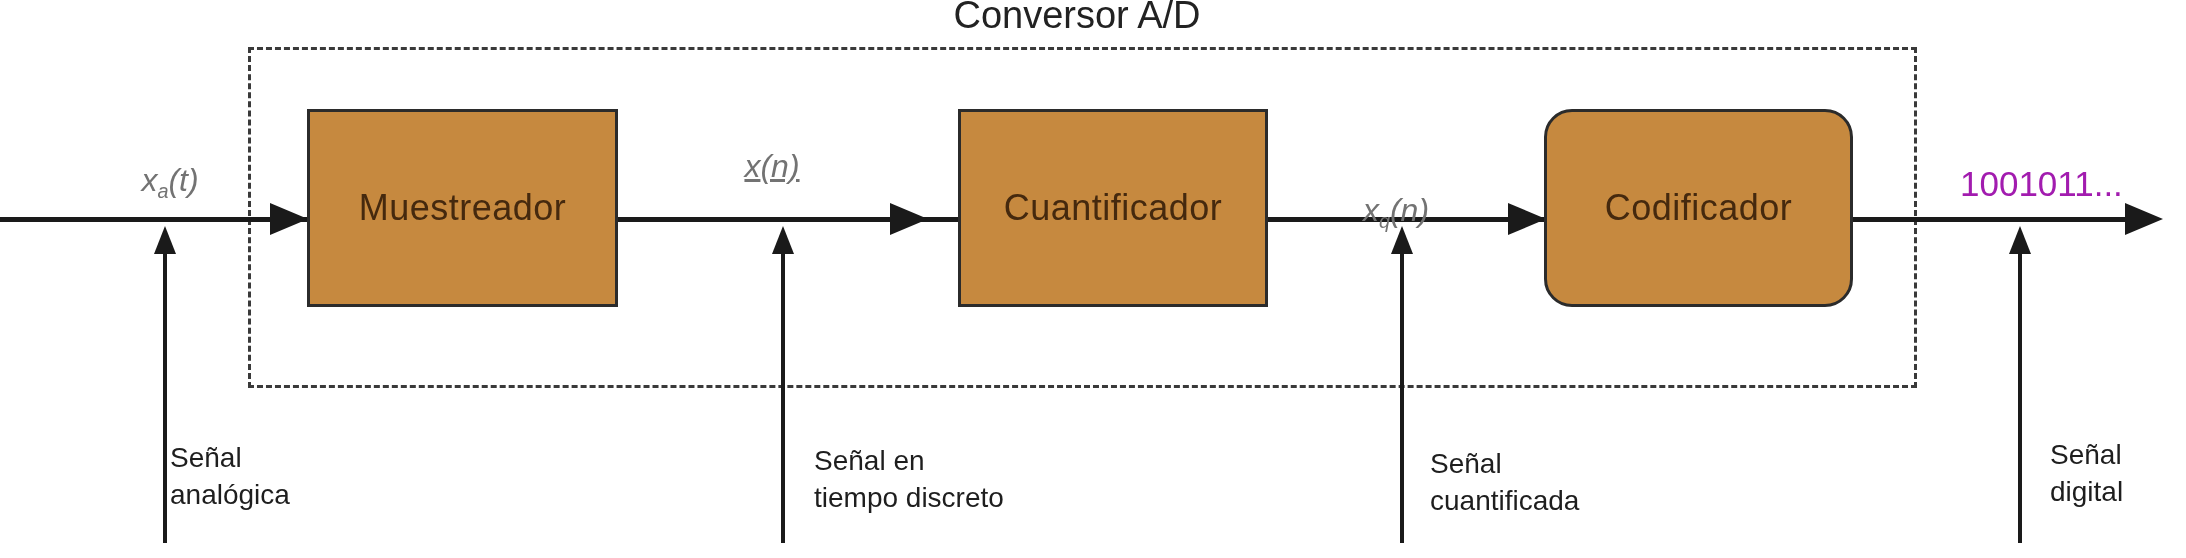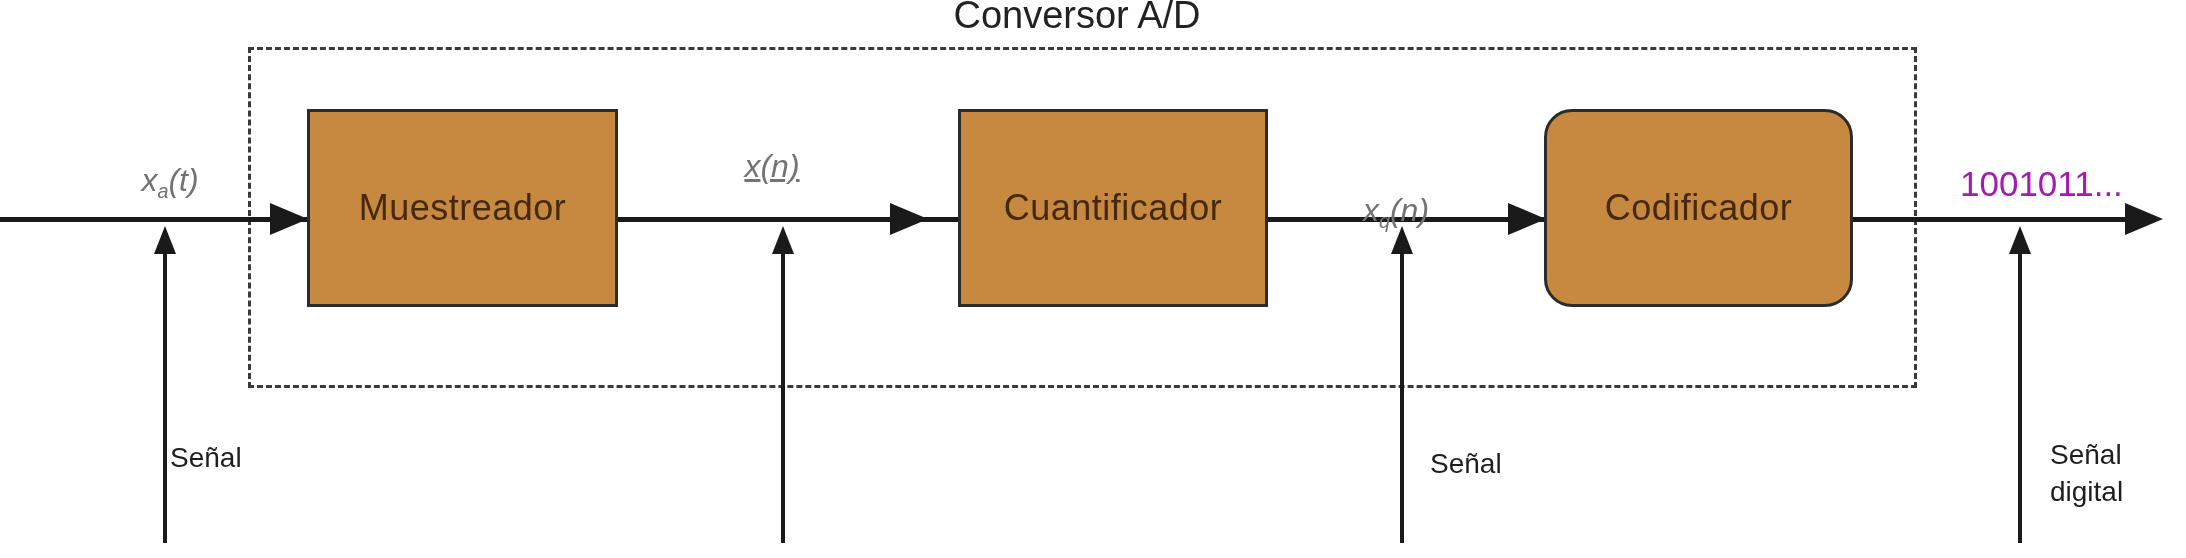--- a/index.html
+++ b/index.html
@@ -130,22 +130,28 @@
   <div class="abs up-head  up1h"></div>
   <div class="abs up-shaft up2s"></div>
   <div class="abs up-head  up2h"></div>
   <div class="abs up-shaft up3s"></div>
   <div class="abs up-head  up3h"></div>
   <div class="abs up-shaft up4s"></div>
   <div class="abs up-head  up4h"></div>
 
   <div class="abs caption cap-1">
     <div>Señal</div>
+    <div>analógica</div>
+  </div>
+  <div class="abs caption cap-2">
+    <div>Señal en</div>
+    <div>tiempo discreto</div>
   </div>
   <div class="abs caption cap-3">
     <div>Señal</div>
+    <div>cuantificada</div>
   </div>
   <div class="abs caption cap-4">
     <div>Señal</div>
     <div>digital</div>
   </div>
 
 </div>
 
 </body></html>

